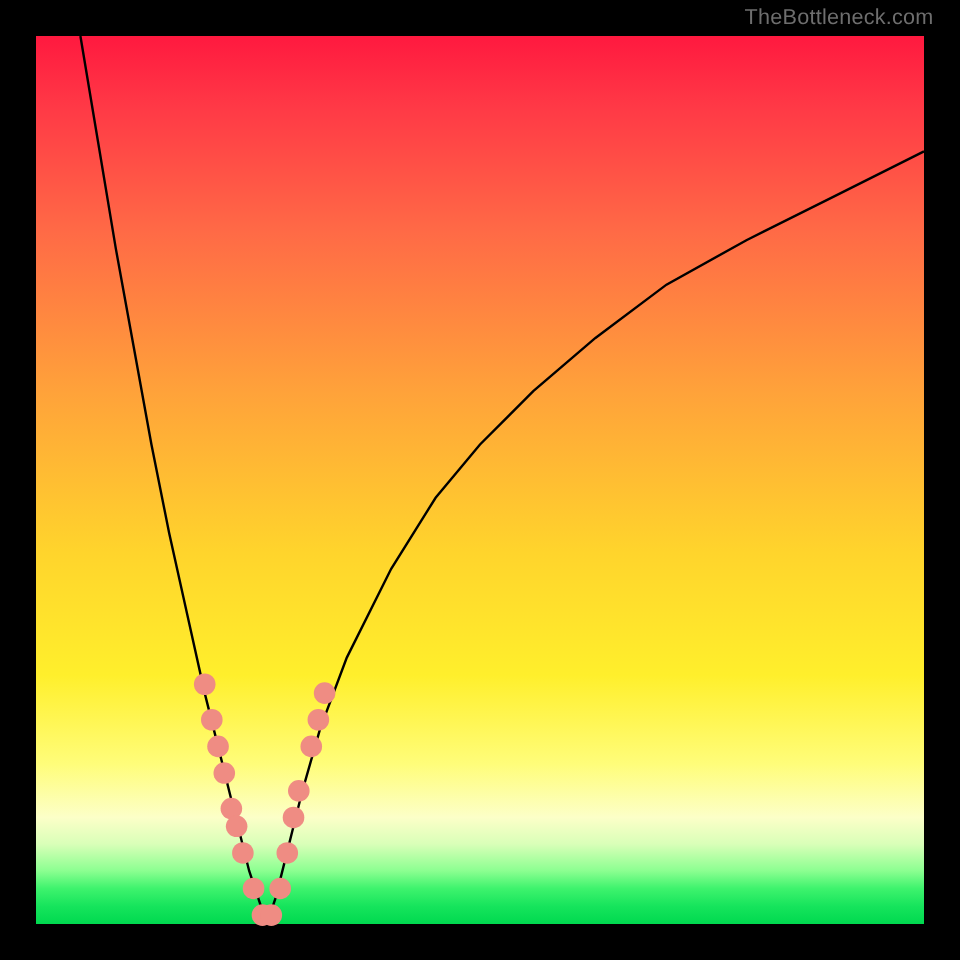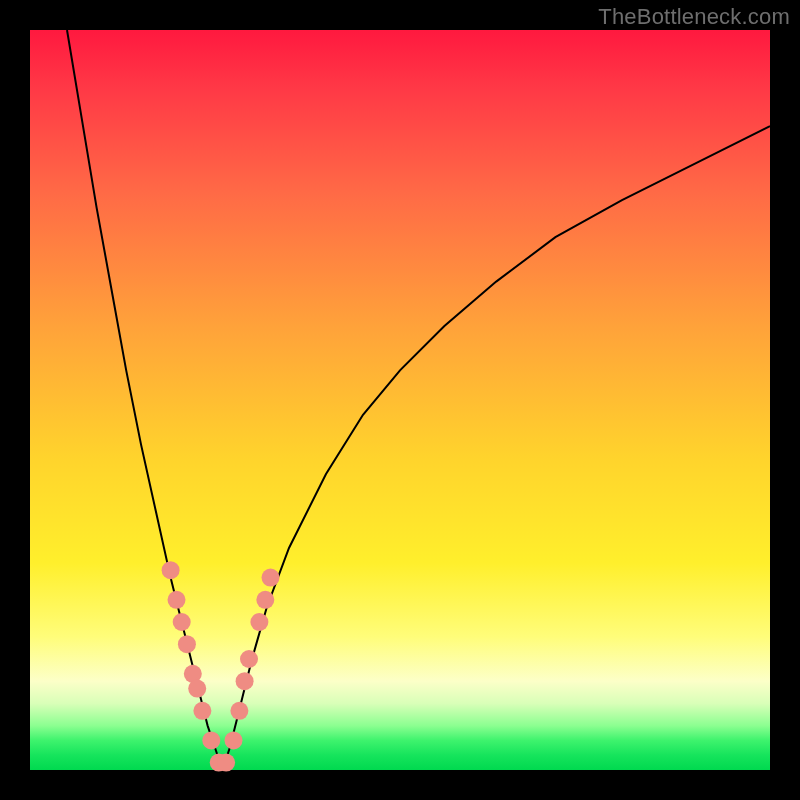--- a/index.html
+++ b/index.html
@@ -29,23 +29,23 @@
       #d9ffb8 91%,
       #8cff91 94%,
       #3ef36d 96%,
       #16e45c 98%,
       #00d94f 100%
     );
   }
   .watermark {
     position: absolute;
     top: 4px;
-    right: 10px;
+    right: 22px;
     color: #6e6e6e;
-    font-size: 22px;
+    font-size: 18px;
     font-weight: 500;
     letter-spacing: 0.2px;
     z-index: 10;
   }
   svg.plot {
     position: absolute;
     left: 0;
     top: 0;
     width: 800px;
     height: 800px;

